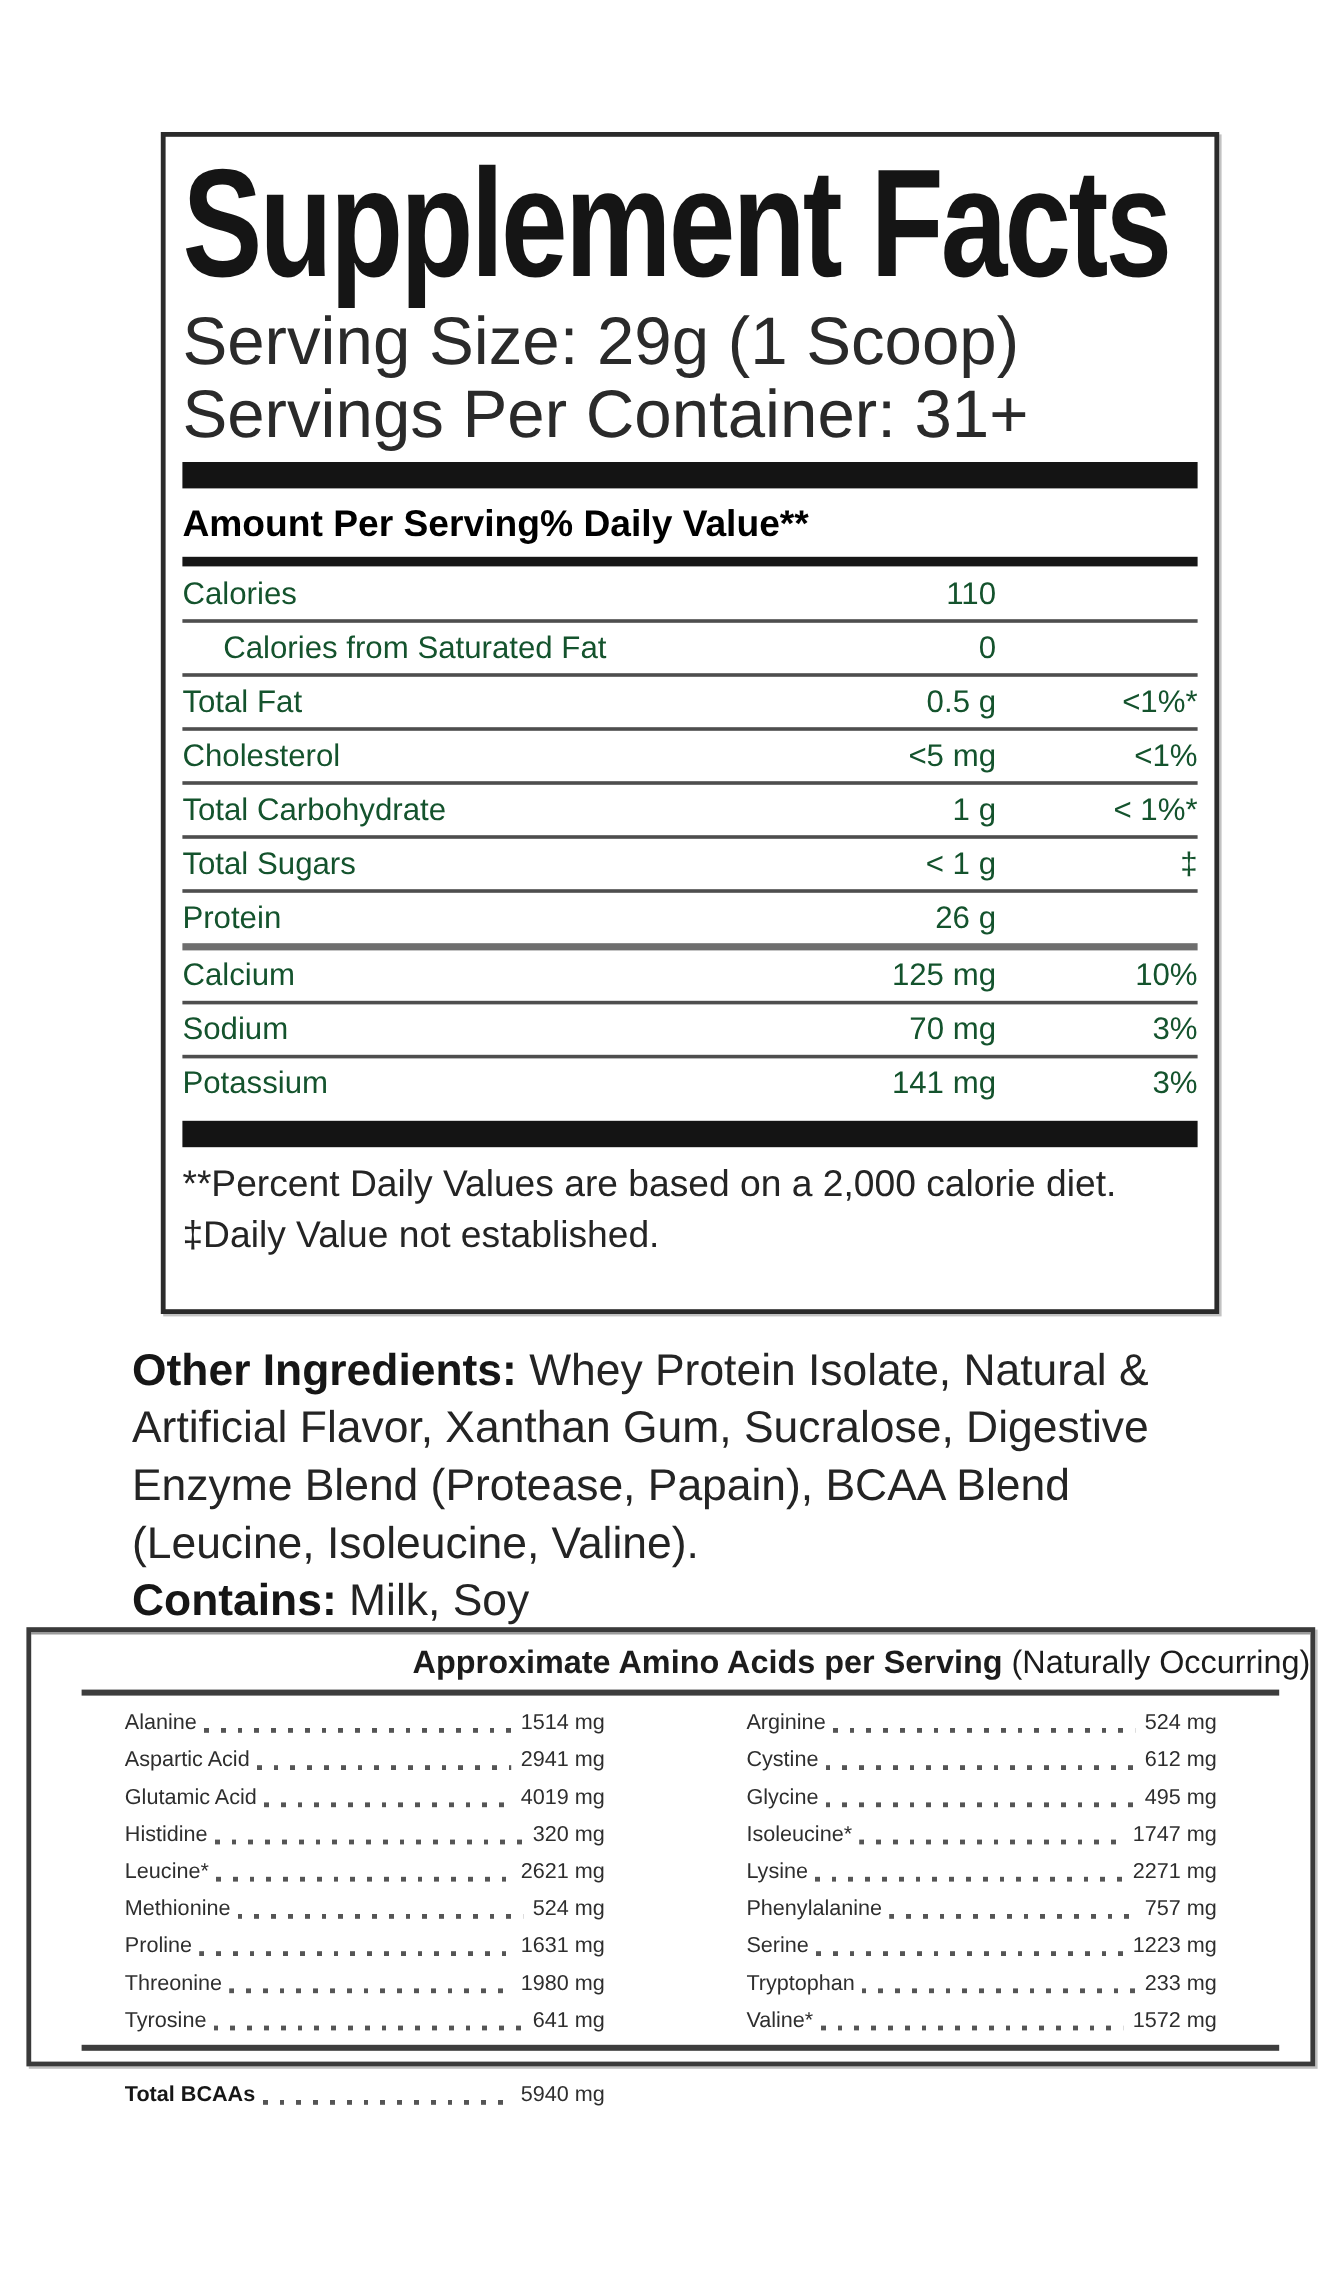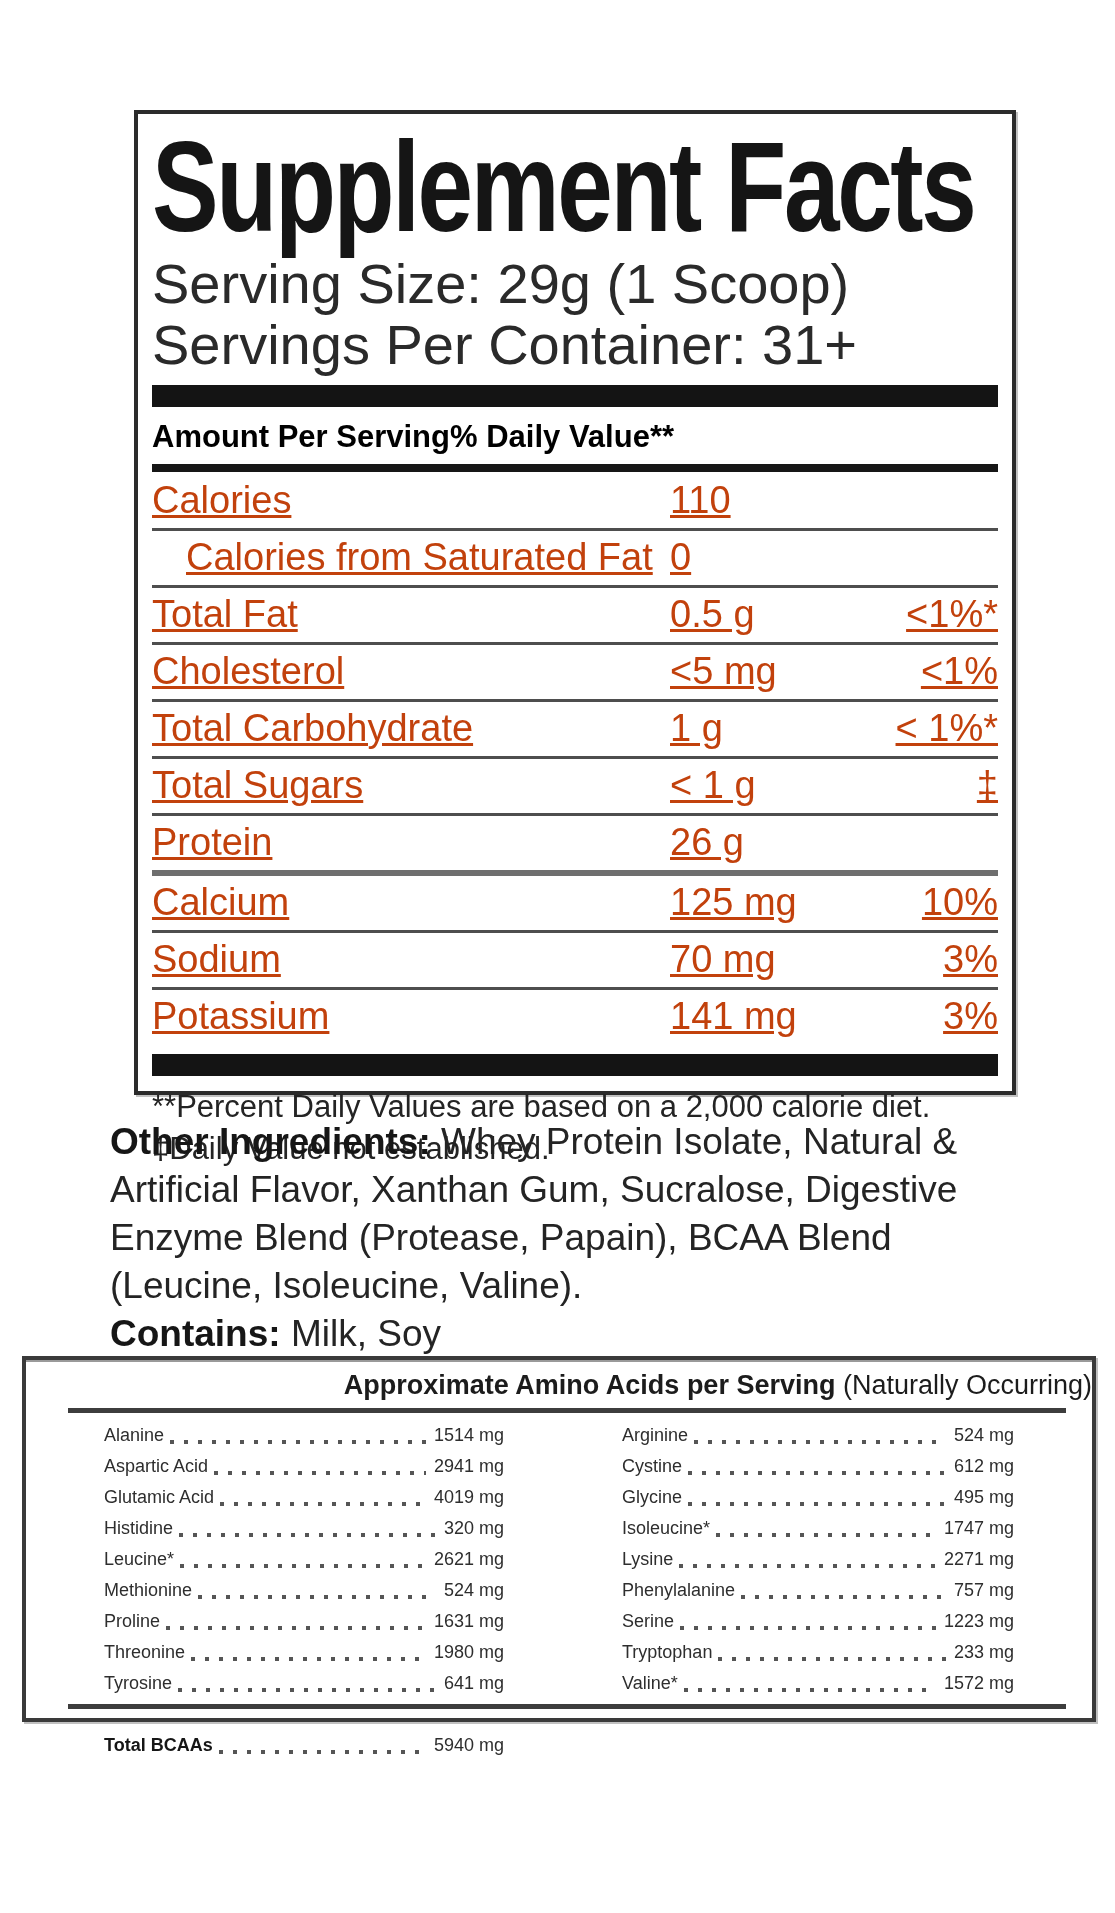--- a/index.html
+++ b/index.html
@@ -18,27 +18,27 @@
     font-size:128px;font-weight:bold;color:#151515;line-height:1.02;
     letter-spacing:-3px;white-space:nowrap;display:inline-block;
     transform:scaleX(0.78);transform-origin:left center;margin-top:4px;
   }
   .serving-line{font-size:56px;line-height:61px;color:#2a2a2a;}
   .bar{height:22px;background:#141414;margin-top:10px;}
   .hdr-row{display:flex;justify-content:flex-start;align-items:baseline;
     font-weight:bold;font-size:31px;color:#000000;padding:12px 0 9px 0;}
   .hdr-sep{border-top:8px solid #161616;}
   .rows{}
-  .nrow{display:flex;align-items:baseline;font-size:38px;color:#c2410c;
-    padding:5px 0 6px 0;border-top:3px solid #4e4e4e;text-decoration:underline;}
+  .nrow{display:flex;align-items:baseline;font-size:26px;color:#14532d;
+    padding:5px 0 6px 0;border-top:3px solid #4e4e4e;}
   .nrow.first{border-top:none;padding-top:7px;}
   .nrow.thick-top{border-top:6px solid #6e6e6e;}
   .nrow .lbl{flex:1;}
   .nrow .lbl.indent{padding-left:34px;}
-  .nrow .amt{width:160px;white-space:nowrap;}
+  .nrow .amt{width:160px;text-align:right;white-space:nowrap;}
   .nrow .dv{width:168px;text-align:right;white-space:nowrap;}
   .footnotes{padding-top:10px;font-size:31px;line-height:42px;color:#242424;}
   
   .ingredients{
     position:absolute;left:110px;top:1118px;width:878px;
     font-size:37px;line-height:48px;color:#242424;
   }
   .ingredients b{color:#161616;}
   
   .amino-box{

